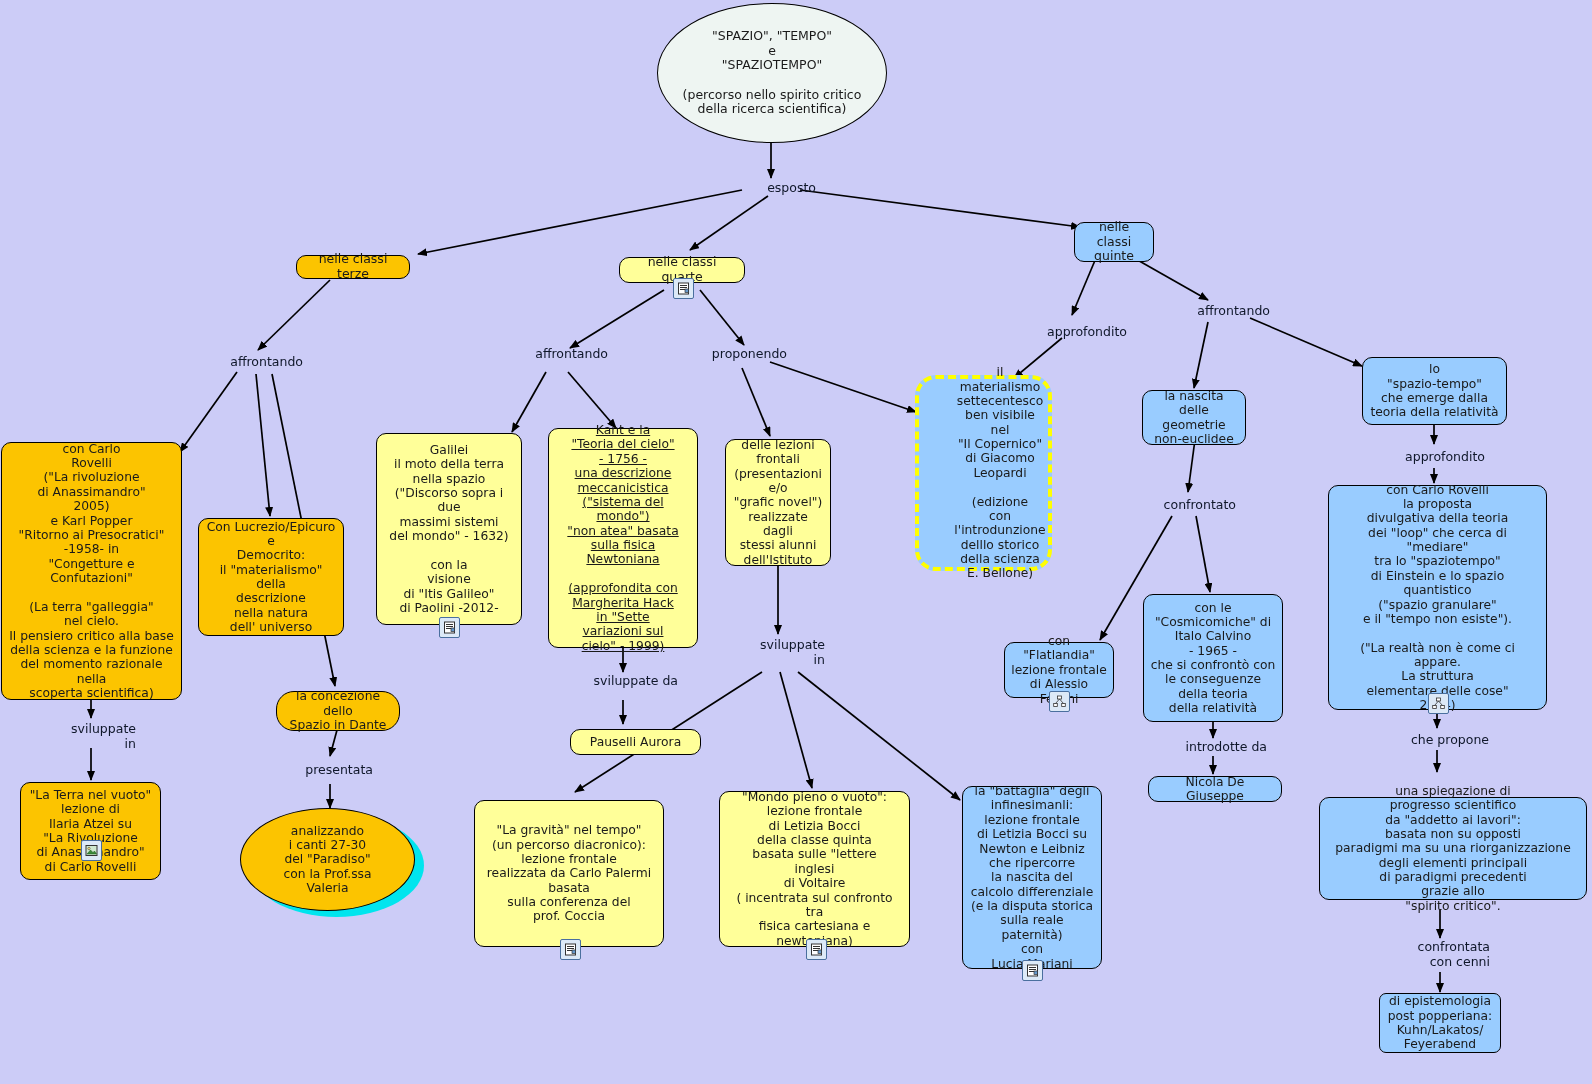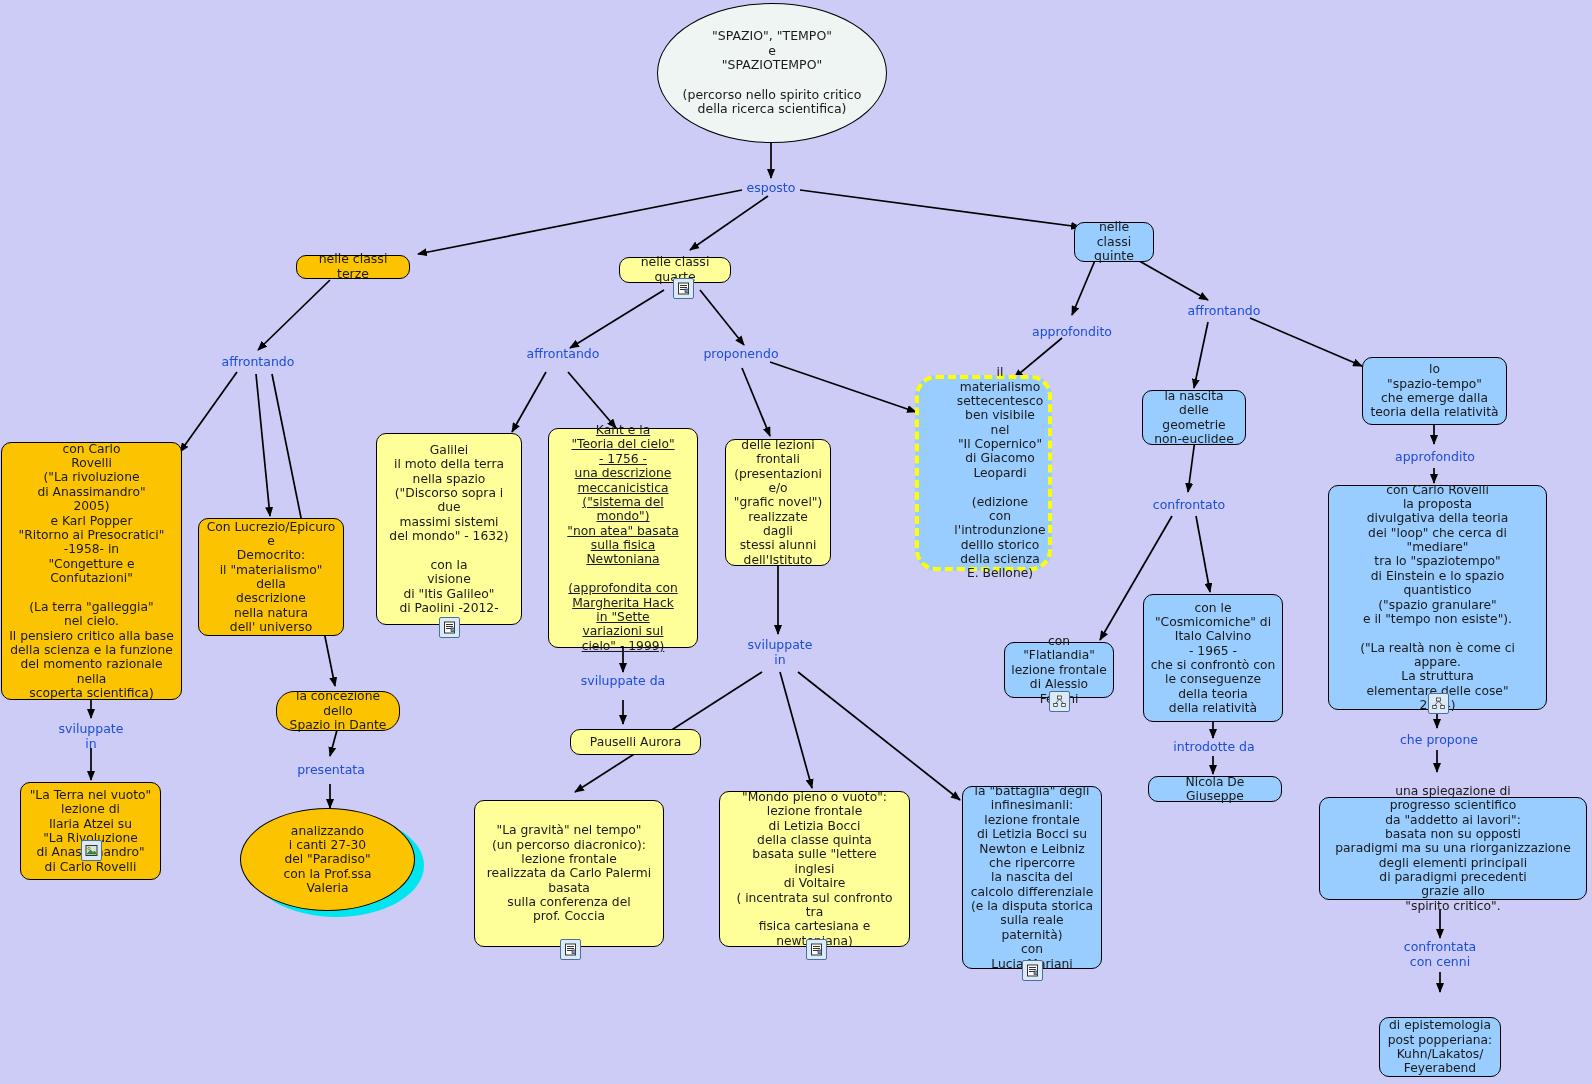--- a/index.html
+++ b/index.html
@@ -41,22 +41,22 @@
   }
 
   .dashed{
     border:4px dashed #ffff00;
     border-radius:21px;
     padding-left:39px;
   }
 
   .lbl{
     position:absolute;
-    text-align:center;
-    color:#1d4ed8;
+    text-align:right;
+    color:#0f172a;
     line-height:1.16;
     white-space:pre-line;
     background:transparent;
   }
 
   .icon{
     position:absolute;
     width:19px;height:19px;
     background:#dce9f7;
     border:1px solid #4a6f9e;
@@ -156,21 +156,21 @@
 e
 "SPAZIOTEMPO"
 
 (percorso nello spirito critico
 della ricerca scientifica)</div>
 
   <div class="lbl" style="left:726px;top:181px;width:90px;font-size:12.5px;">esposto</div>
 
   <div class="node n-orange" style="left:296px;top:255px;width:114px;height:24px;font-size:12.5px;">nelle classi terze</div>
 
-  <div class="node n-yellow" style="left:619px;top:257px;width:112px;height:26px;font-size:12.5px;">nelle classi quarte</div>
+  <div class="node n-yellow" style="left:619px;top:257px;width:126px;height:26px;font-size:12.5px;">nelle classi quarte</div>
   <div class="icon" style="left:673px;top:278px;">
     <svg width="13" height="13" viewBox="0 0 13 13">
         <rect x="1.5" y="1" width="10" height="11" fill="#fff" stroke="#333" stroke-width="1"></rect>
         <line x1="3" y1="3.5" x2="10" y2="3.5" stroke="#333"></line>
         <line x1="3" y1="5.5" x2="10" y2="5.5" stroke="#333"></line>
         <line x1="3" y1="7.5" x2="8" y2="7.5" stroke="#333"></line>
         <rect x="8" y="7" width="3.5" height="3.5" fill="#6699cc" stroke="#333" stroke-width=".7"></rect>
       </svg>
   </div>
 
@@ -432,18 +432,18 @@
 basata non su opposti
 paradigmi ma su una riorganizzazione
 degli elementi principali
 di paradigmi precedenti
 grazie allo
 "spirito critico".</div>
 
   <div class="lbl" style="left:1390px;top:940px;width:100px;font-size:12.5px;">confrontata
 con cenni</div>
 
-  <div class="node n-blue" style="left:1379px;top:1017px;width:122px;height:60px;font-size:12.3px;">di epistemologia
+  <div class="node n-blue" style="left:1379px;top:993px;width:122px;height:60px;font-size:12.3px;border-radius:7px;">di epistemologia
 post popperiana:
 Kuhn/Lakatos/
 Feyerabend</div>
 
 </div>
 
 </body></html>

